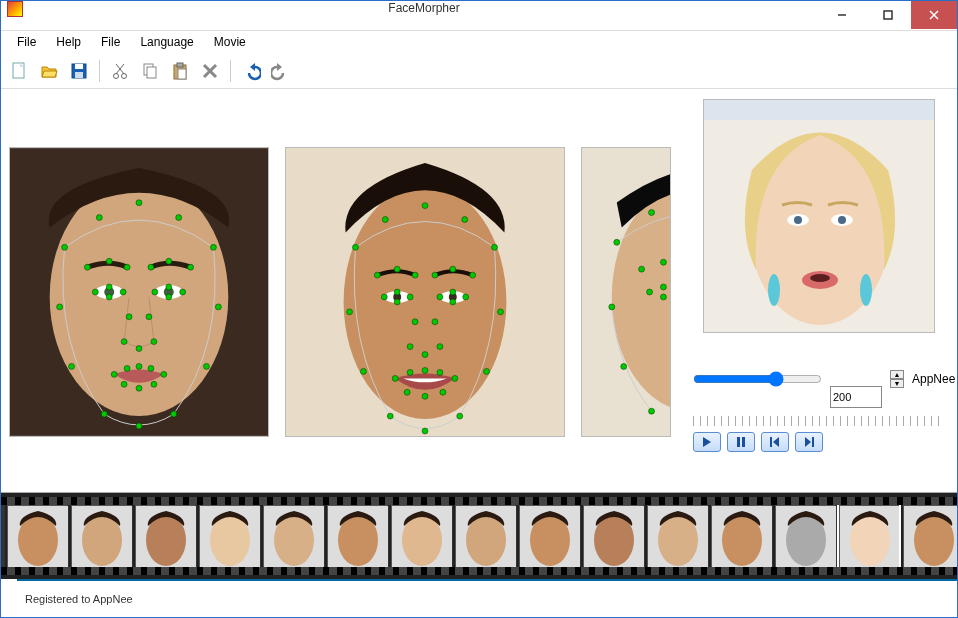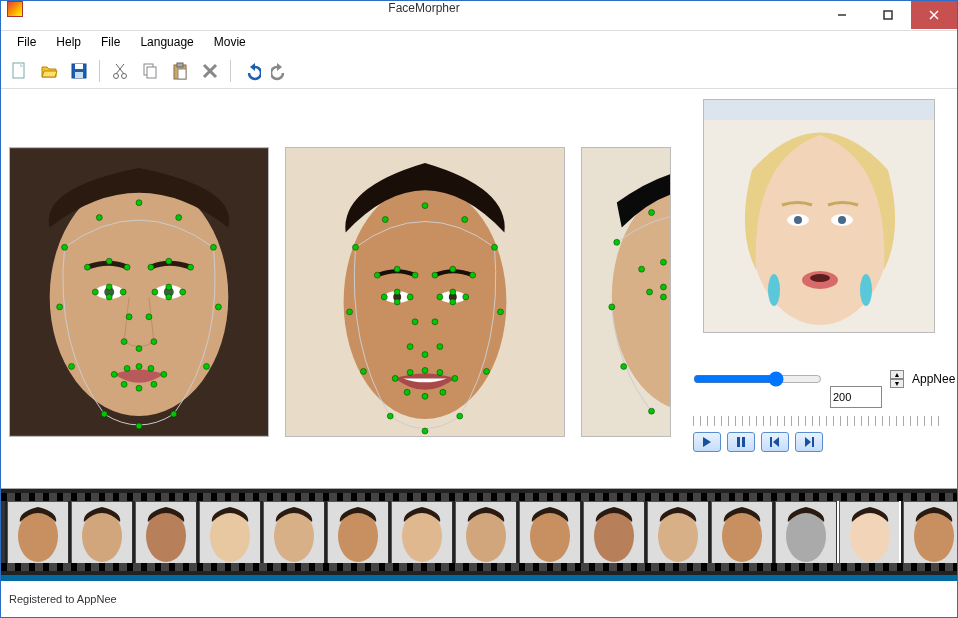--- a/index.html
+++ b/index.html
@@ -36,21 +36,21 @@
 .ticks { height: 10px; background: repeating-linear-gradient(to right, #aaa 0 1px, transparent 1px 7px); margin: 0 0 6px; }
 .play-controls { display: flex; gap: 6px; }
 .pbtn { width: 28px; height: 20px; border: 1px solid #5a8dd0; border-radius: 3px; background: linear-gradient(#e8f2ff,#c5ddfa); display: flex; align-items: center; justify-content: center; cursor: pointer; color: #1a4f9e; font-size: 11px; }
 .filmstrip { border-top: 1px solid #aaa; background: #222; padding: 4px 0; overflow-x: scroll; overflow-y: hidden; }
 .filmstrip-inner { display: flex; gap: 4px; height: 62px; padding: 0 6px; background: repeating-linear-gradient(to right,#333 0 4px,#222 4px 8px); border-top: 8px solid #1a1a1a; border-bottom: 8px solid #1a1a1a; box-sizing: content-box; position: relative; }
 .filmstrip-inner::before, .filmstrip-inner::after { content:""; position:absolute; left:0; right:0; height:8px; background: repeating-linear-gradient(to right,#000 0 6px,#444 6px 14px); }
 .filmstrip-inner::before { top:-8px; }
 .filmstrip-inner::after { bottom:-8px; }
 .thumb { width: 60px; height: 62px; background: #888; border: 1px solid #555; flex-shrink: 0; }
 .thumb.selected { outline: 2px solid #fff; }
-.statusbar { height: 20px; border-top: 6px solid #0369a1; padding: 18px 8px; font-size: 11px; color: #333; display: flex; align-items: center; }
+.statusbar { height: 20px; border-top: 2px solid #0369a1; padding: 18px 8px; font-size: 11px; color: #333; display: flex; align-items: center; margin-left: 16px; }
 .hscroll-container { overflow-x: scroll; overflow-y: hidden; }
 .hscroll-track { height: 1px; width: 2000px; }
 </style>
 </head>
 <body>
 
 <div class="window">
   <div class="titlebar">
     <div class="app-icon"></div>
     <div class="title">FaceMorpher</div>

